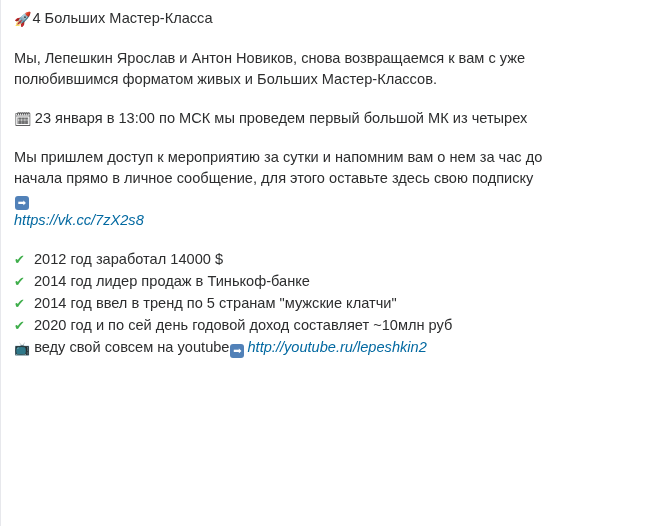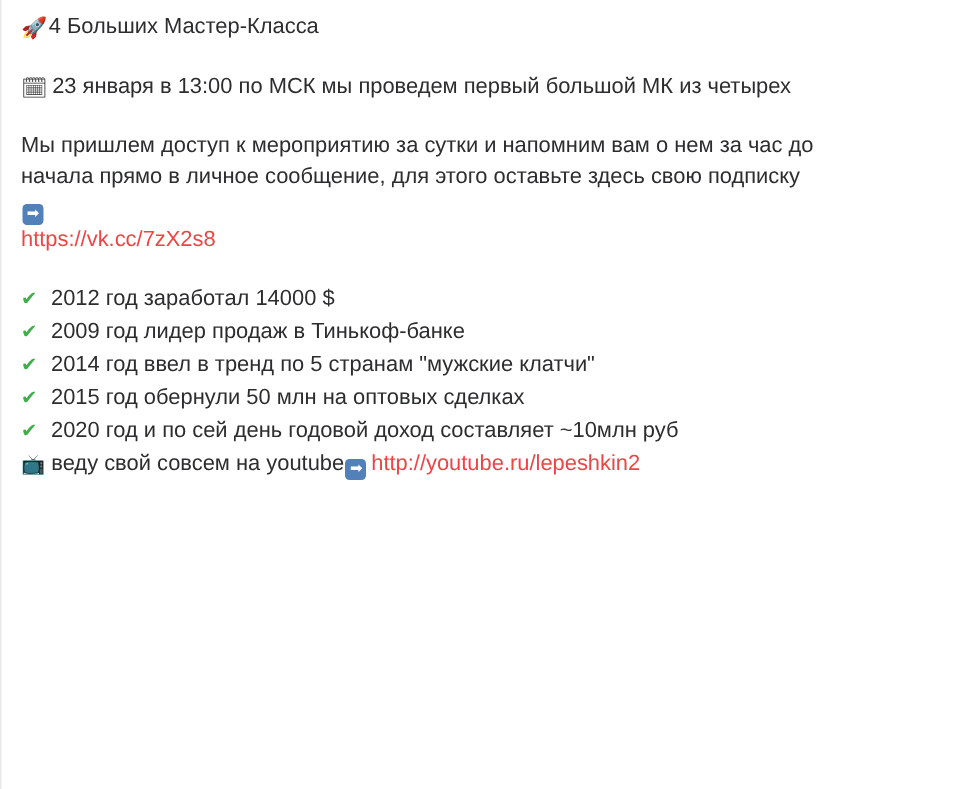--- a/index.html
+++ b/index.html
@@ -47,23 +47,24 @@
   .emoji {
     display: inline-block;
     font-family: "DejaVu Sans", sans-serif;
     font-size: 14px;
     line-height: 1;
     vertical-align: -1px;
   }
   .emoji-rocket { margin-right: 1px; }
   .emoji-cal { margin-right: 3px; }
   .link {
-    color: #ef4444;
+    color: #0369a1;
     text-decoration: none;
     cursor: pointer;
+    font-style: italic;
   }
   .info-emoji {
     display: inline-block;
     width: 15px;
     height: 15px;
     background: #5181b8;
     color: #ffffff;
     border-radius: 3px;
     font-family: "Liberation Serif", serif;
     font-size: 12px;
@@ -125,37 +126,37 @@
 </head>
 <body>
 
 <div class="post">
   <div class="left-rule"></div>
 
   <div class="title">
     <span class="emoji emoji-rocket">🚀</span><span>4 Больших Мастер-Класса</span>
   </div>
 
+  <p class="block">Мы, Лепешкин Ярослав и Антон Новиков, снова возвращаемся к вам с уже полюбившимся форматом живых и Больших Мастер-Классов.</p>
 
   <p class="block">
     <span class="emoji emoji-cal">🗓</span><span>23 января в 13:00 по МСК мы проведем первый большой МК из четырех</span>
   </p>
 
   <p class="block">
     <span>Мы пришлем доступ к мероприятию за сутки и напомним вам о нем за час до начала прямо в личное сообщение, для этого оставьте здесь свою подписку</span>
     <span class="arrow-inline">➡</span><br>
     <a class="link" href="#">https://vk.cc/7zX2s8</a>
   </p>
 
 
 
   <ul class="list">
     <li><span class="check">✔</span><span>2012 год заработал 14000 $</span></li>
-    <li><span class="check">✔</span><span>2009 год лидер продаж в Тинькоф-банке</span></li>
+    <li><span class="check">✔</span><span>2014 год лидер продаж в Тинькоф-банке</span></li>
     <li><span class="check">✔</span><span>2014 год ввел в тренд по 5 странам "мужские клатчи"</span></li>
-    <li><span class="check">✔</span><span>2015 год обернули 50 млн на оптовых сделках</span></li>
     <li><span class="check">✔</span><span>2020 год и по сей день годовой доход составляет ~10млн руб</span></li>
   </ul>
 
   <div class="yt-line">
     <span class="tv-emoji">📺</span><span>веду свой совсем на youtube</span><span class="arrow-inline">➡</span><a class="link" href="#">http://youtube.ru/lepeshkin2</a>
   </div>
 </div>
 
 </body></html>

